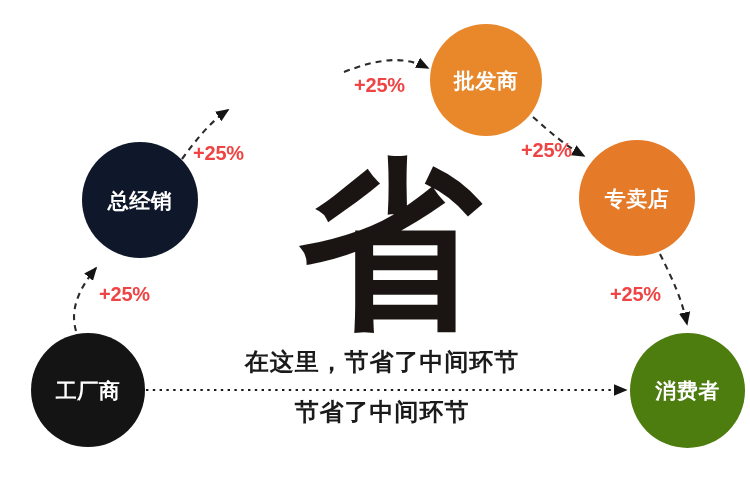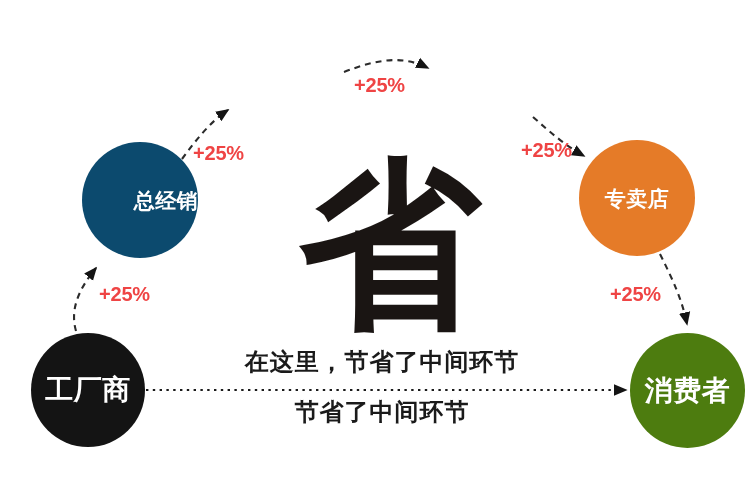--- a/index.html
+++ b/index.html
@@ -47,21 +47,21 @@
 
   
   .node-factory   { left: 31px;  top: 333px; width: 114px; height: 114px; }
   .node-general   { left: 82px;  top: 142px; width: 116px; height: 116px; }
   .node-agent     { left: 231px; top: 22px;  width: 112px; height: 112px; }
   .node-wholesale { left: 430px; top: 24px;  width: 112px; height: 112px; }
   .node-store     { left: 579px; top: 140px; width: 116px; height: 116px; }
   .node-consumer  { left: 630px; top: 333px; width: 115px; height: 115px; }
 
   .node-factory .node-label,
-  .node-consumer .node-label { font-size: 28px; }
+  .node-consumer .node-label { font-size: 21px; }
   .node-general .node-label,
   .node-store .node-label    { font-size: 21px; }
   .node-agent .node-label,
   .node-wholesale .node-label{ font-size: 21px; }
 
   
   .growth {
     position: absolute;
     font-size: 20px;
     font-weight: bold;
@@ -134,25 +134,28 @@
 
     <line x1="146" y1="390" x2="626" y2="390" stroke="#1a1a1a" stroke-width="2" stroke-dasharray="2.4 4.4" stroke-linecap="butt" marker-end="url(#arrowhead-dot)"></line>
   </svg>
 
   <div class="hero-char">省</div>
 
   <div class="node node-factory" style="background:#141414;">
     <span class="node-label">工厂商</span>
   </div>
 
-  <div class="node node-general" style="background:#0c4a6e;justify-content:flex-end;">
+  <div class="node node-general" style="background:#0f172a;">
     <span class="node-label">总经销</span>
   </div>
 
 
+  <div class="node node-wholesale" style="background:#e8882a;">
+    <span class="node-label">批发商</span>
+  </div>
 
   <div class="node node-store" style="background:#e57b28;">
     <span class="node-label">专卖店</span>
   </div>
 
   <div class="node node-consumer" style="background:#4d7c0f;">
     <span class="node-label">消费者</span>
   </div>
 
   <div class="growth growth-0">+25%</div>

